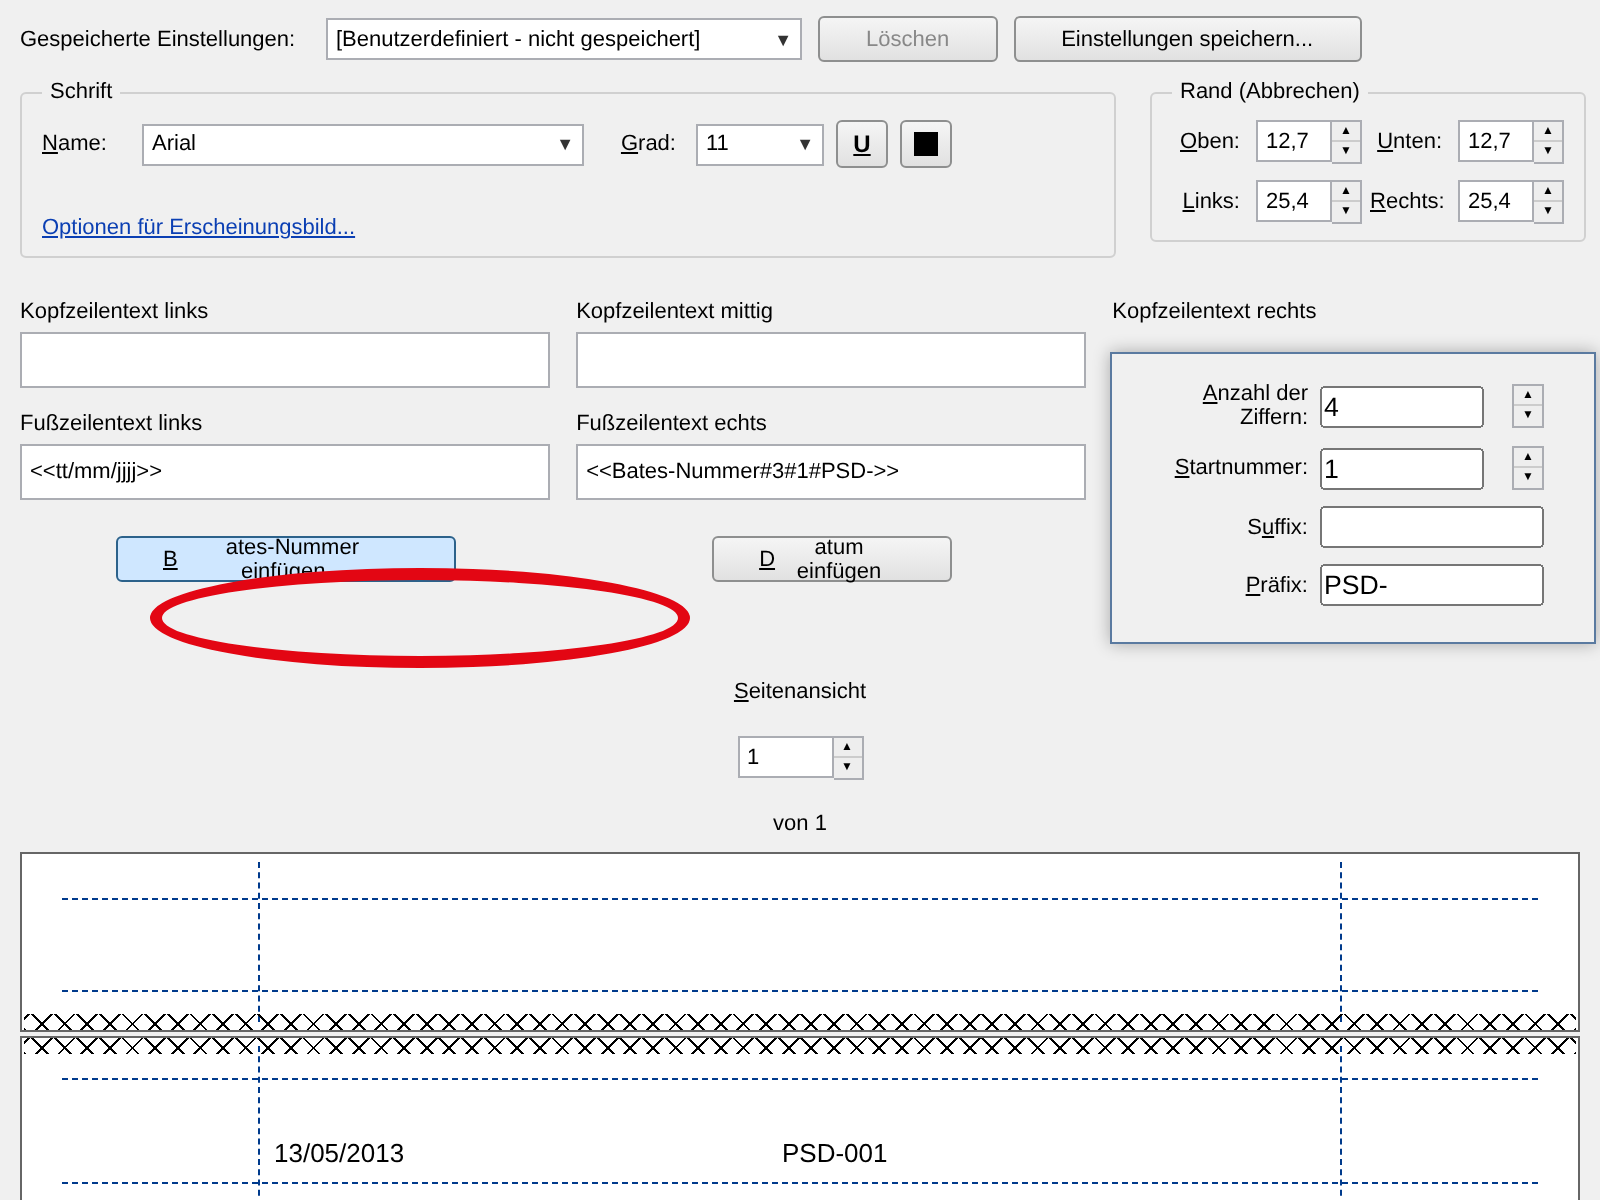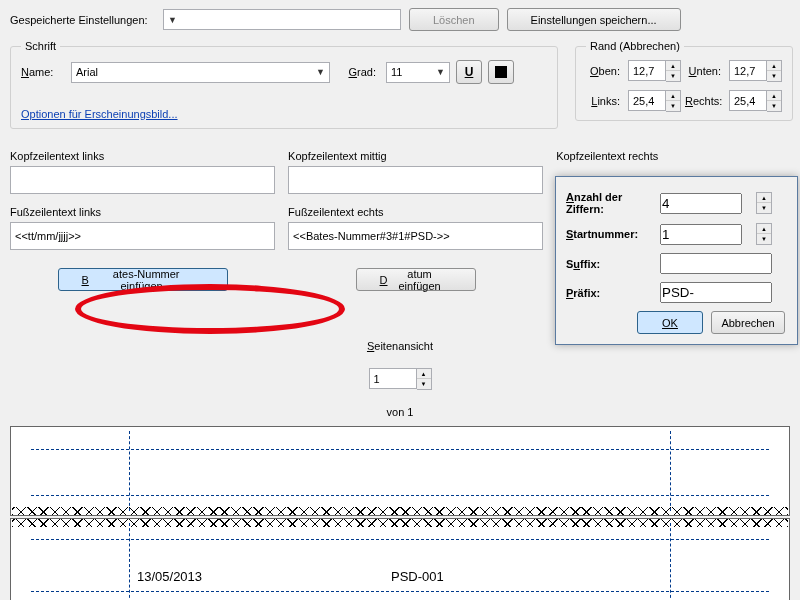--- a/index.html
+++ b/index.html
@@ -42,42 +42,43 @@
 .dashv { border-left: 1px dashed #003a8c; position: absolute; top: 4px; bottom: 4px; }
 .zig { position: absolute; left: 1px; right: 1px; height: 8px; overflow: hidden; }
 .zig::before { content: ""; display: block; width: 100%; height: 8px; background: repeating-linear-gradient(-45deg,#000 0 1px,transparent 1px 8px), repeating-linear-gradient(45deg,#000 0 1px,transparent 1px 8px); }
 .prevtxt { position: absolute; font-size: 13px; }
 
 .dialog { position: absolute; left: 555px; top: 176px; width: 243px; border: 1px solid #5a7aa0; box-shadow: 0 0 8px rgba(0,0,0,.3); background: #f0f0f0; }
 .dialog-title { height: 28px; background: linear-gradient(#fff,#cde0f2); display: flex; align-items: center; padding: 0 6px; justify-content: space-between; border-bottom: 1px solid #a0b2c6; }
 .closex { width: 40px; height: 18px; background: linear-gradient(#e77,#c12525); border: 1px solid #7a1515; border-radius: 3px; color: #fff; display: flex; align-items: center; justify-content: center; font-size: 10px; cursor:pointer;}
 .dialog-body { padding: 14px 10px 10px; }
 .dlgrow { display: flex; align-items: center; margin-bottom: 8px; }
-.dlglabel { width: 94px; padding-right: 6px; font-weight: bold; }
+.dlglabel { width: 94px; text-align: right; padding-right: 6px; }
 .dlginput { width: 82px; height: 21px; }
 .dlgbtns { display: flex; justify-content: flex-end; gap: 8px; margin-top: 4px; padding-right: 2px; }
 .u { text-decoration: underline; }
 </style>
 </head>
 <body>
 
 <div class="row toprow">
   <span class="label" style="width:145px;">Gespeicherte Einstellungen:</span>
   <div class="combo" style="width:238px;">
+      <span>[Benutzerdefiniert - nicht gespeichert]</span>
       <span class="arrow">▼</span>
     </div>
   <button class="btn disabled">Löschen</button>
   <button class="btn">Einstellungen speichern...</button>
 </div>
 
 <fieldset class="schrift-area">
   <legend>Schrift</legend>
   <div class="row" style="gap:6px;">
     <span class="fieldlabel" style="width:44px;text-align:left;"><span class="u">N</span>ame:</span>
-    <div class="combo" style="width:259px;">
+    <div class="combo" style="width:221px;">
         <span>Arial</span>
         <span class="arrow">▼</span>
       </div>
     <span class="fieldlabel" style="width:44px;"><span class="u">G</span>rad:</span>
     <div class="combo" style="width:64px;">
         <span>11</span>
         <span class="arrow">▼</span>
       </div>
     <span class="iconbtn">
         <span style="text-decoration:underline;">U</span>
@@ -200,20 +201,14 @@
         </div>
       </div>
     <div class="dlgrow">
         <span class="dlglabel">S<span class="u">u</span>ffix:</span>
         <input class="dlginput" style="width: 112px;" value="">
       </div>
     <div class="dlgrow">
         <span class="dlglabel"><span class="u">P</span>räfix:</span>
         <input class="dlginput" style="width: 112px;" value="PSD-">
       </div>
-    <div class="dlgbtns">
-      <button class="btn blue" style="width:66px;">
-          <span class="u">OK</span>
-        </button>
-      <button class="btn" style="width:74px;">Abbrechen</button>
-    </div>
   </div>
 </div>
 
 </body></html>

